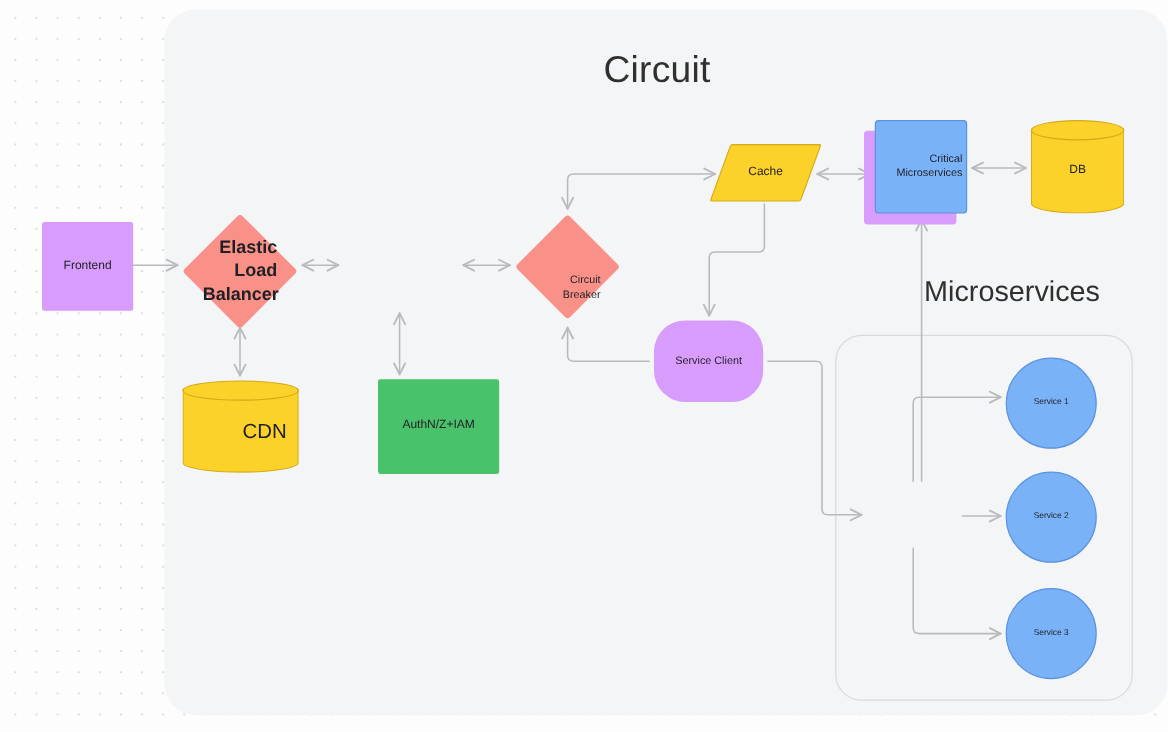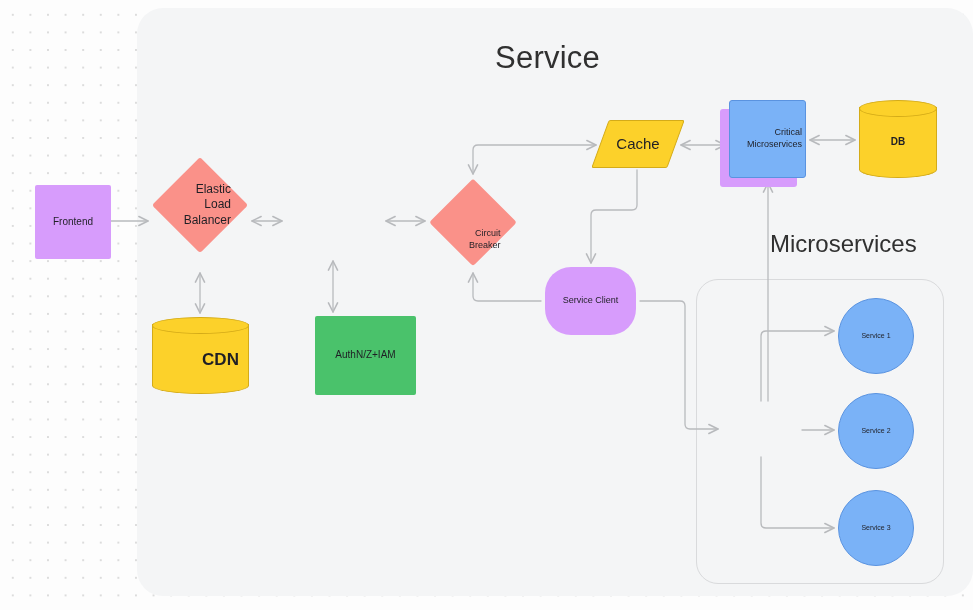--- a/index.html
+++ b/index.html
@@ -102,21 +102,21 @@
   .para { background: transparent !important; }
   .para .para-bg {
     position: absolute;
     inset: 0;
     transform: skewX(-20deg);
     border-radius: 2px;
     z-index: 1;
   }
 
   
-  .cyl-v { background: transparent !important; font-weight: bold; }
+  .cyl-v { background: transparent !important; }
   .cyl-v .cyl-body {
     position: absolute;
     left: 0; right: 0;
     top: 9%; bottom: 0;
     border-radius: 0 0 50% 50% / 0 0 12% 12%;
     z-index: 1;
   }
   .cyl-v .cyl-top {
     position: absolute;
     left: 0; right: 0; top: 0;
@@ -172,21 +172,21 @@
 </style>
 </head>
 <body>
 
 <div id="canvas">
 
   <div id="backend-panel"></div>
 
   <div id="ms-container"></div>
 
-  <div id="backend-title">Service</div>
+  <div id="backend-title">Circuit</div>
   <div id="microservices-title">Microservices</div>
 
   <svg id="edges" viewBox="0 0 973 610">
     <defs>
       <marker id="ah" markerWidth="9" markerHeight="9" refX="8" refY="4.5" orient="auto">
         <path d="M1,1 L8,4.5 L1,8" fill="none" stroke="#b8babd" stroke-width="1.2" stroke-linecap="round" stroke-linejoin="round"></path>
       </marker>
       <marker id="ahs" markerWidth="9" markerHeight="9" refX="1" refY="4.5" orient="auto">
         <path d="M8,1 L1,4.5 L8,8" fill="none" stroke="#b8babd" stroke-width="1.2" stroke-linecap="round" stroke-linejoin="round"></path>
       </marker>
@@ -224,42 +224,42 @@
       <path d="M761,457 L761,523 Q761,528 766,528 L834,528" marker-end="url(#ah)"></path>
     </g>
   </svg>
 
   <div class="nodes-layer">
 
     <div class="node rect" style="left:14px;top:185px;width:76px;height:74px;background:#d79cfc;font-size:10px;">
       <span class="lbl">Frontend</span>
     </div>
 
-    <div class="node diamond" style="left:152px;top:157px;width:96px;height:96px;font-size:12px;">
+    <div class="node diamond" style="left:152px;top:178px;width:96px;height:96px;font-size:15px;font-weight:bold;">
       <span class="dia-bg" style="background:#fa9189;"></span>
       <span class="lbl" style="max-width:62px;">Elastic Load Balancer</span>
     </div>
 
 
     <div class="node rect" style="left:294px;top:316px;width:101px;height:79px;background:#4ac26b;font-size:10px;">
       <span class="lbl">AuthN/Z+IAM</span>
     </div>
 
     <div class="node cyl-v" style="left:152px;top:317px;width:97px;height:77px;font-size:17px;">
       <span class="cyl-body" style="background:#fcd12a;border:1.2px solid #d4ab18;border-top:none;"></span>
       <span class="cyl-top" style="background:#fcd12a;border:1.2px solid #d4ab18;"></span>
       <span class="lbl" style="margin-top:8px;margin-left:40px;">CDN</span>
     </div>
 
     <div class="node diamond" style="left:429px;top:178px;width:87px;height:87px;font-size:9px;">
       <span class="dia-bg" style="background:#fa9189;"></span>
       <span class="lbl" style="max-width:56px;margin-top:36px;">Circuit Breaker</span>
     </div>
 
-    <div class="node para" style="left:600px;top:120px;width:76px;height:48px;font-size:15px;">
+    <div class="node para" style="left:600px;top:120px;width:76px;height:48px;font-size:10px;">
       <span class="para-bg" style="background:#fcd12a;border:1.2px solid #d4ab18;"></span>
       <span class="lbl">Cache</span>
     </div>
 
     <div class="node stack" style="left:729px;top:100px;width:77px;height:78px;font-size:9px;">
       <span class="stack-shadow" style="background:#d79cfc;"></span>
       <span class="stack-front" style="background:#7ab2f7;border:1.2px solid #5a93e0;"></span>
       <span class="lbl" style="max-width:72px;">Critical Microservices</span>
     </div>
 

